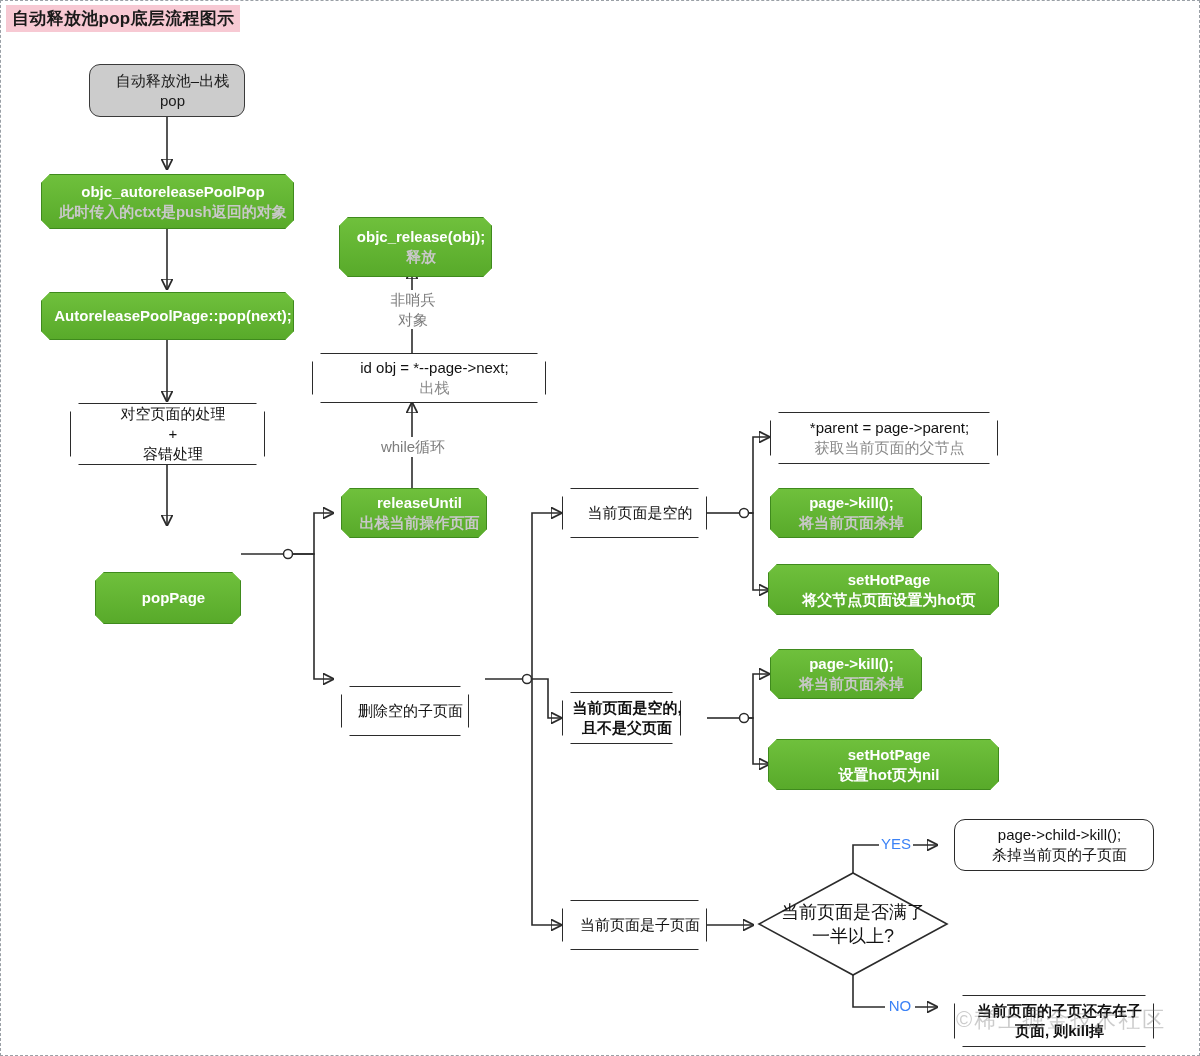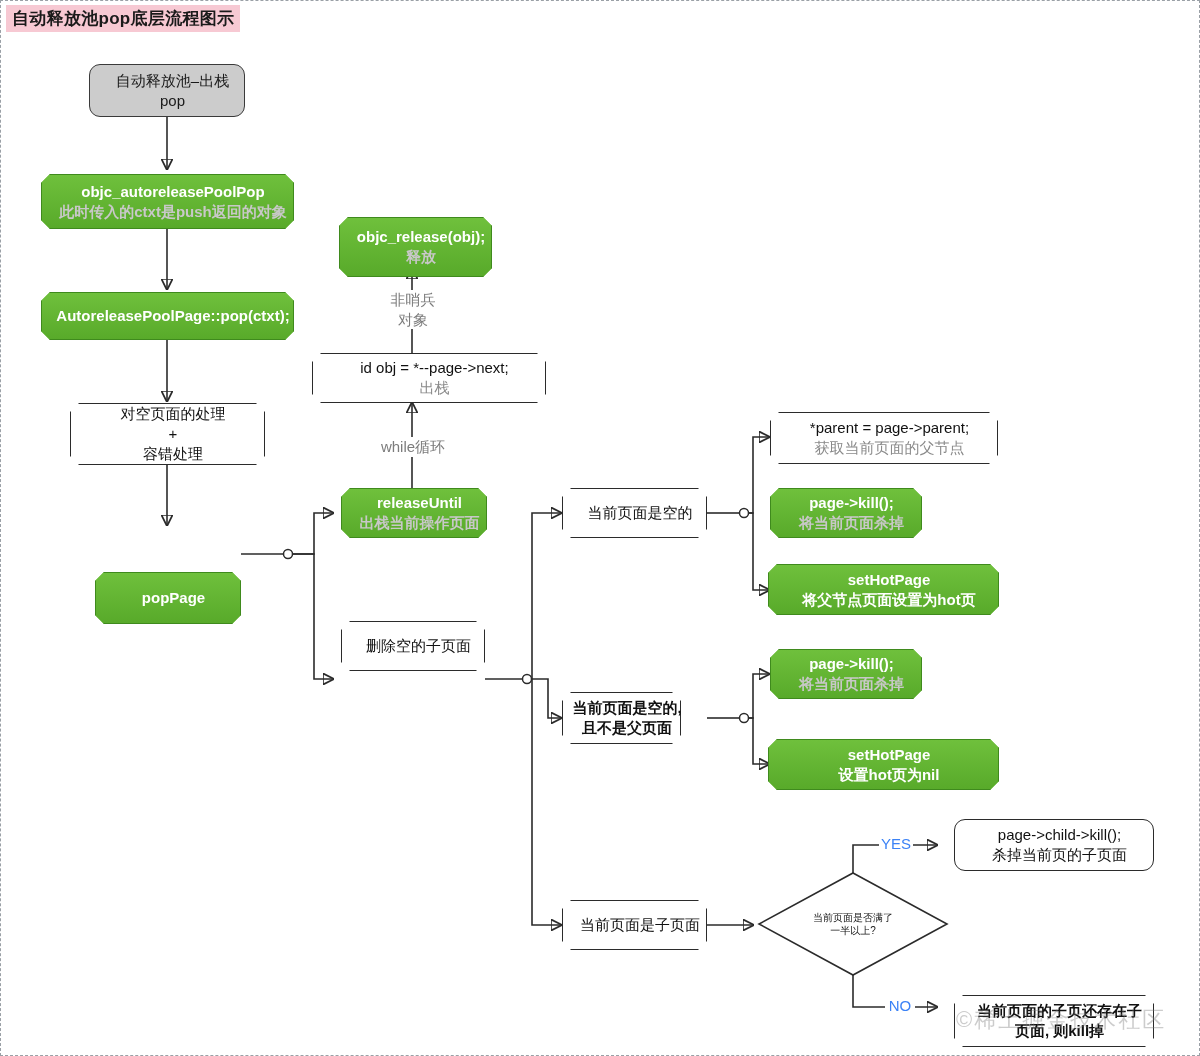--- a/index.html
+++ b/index.html
@@ -102,21 +102,21 @@
     inset: 0;
   }
   .diamond .dtext {
     position: absolute;
     inset: 0;
     display: flex;
     flex-direction: column;
     align-items: center;
     justify-content: center;
     text-align: left;
-    font-size: 10px;
+    font-size: 18px;
     color: #111111;
     line-height: 1.35;
     white-space: nowrap;
   }
 
   
   svg#wires {
     position: absolute;
     left: 0; top: 0;
     width: 1200px; height: 1056px;
@@ -208,21 +208,21 @@
     <div class="l1">自动释放池–出栈</div>
     <div class="l2">pop</div>
   </div>
 
   <div class="node n-green cut" style="left:40px; top:173px; width:253px; height:55px;">
     <div class="l1">objc_autoreleasePoolPop</div>
     <div class="l2">此时传入的ctxt是push返回的对象</div>
   </div>
 
   <div class="node n-green cut" style="left:40px; top:291px; width:253px; height:48px;">
-    <div class="l1">AutoreleasePoolPage::pop(ctxt);</div>
+    <div class="l1">AutoreleasePoolPage::pop(next);</div>
   </div>
 
   <div class="node n-white cut" style="left:69px; top:402px; width:195px; height:62px;">
     <div class="l1">对空页面的处理</div>
     <div class="l1">+</div>
     <div class="l1">容错处理</div>
   </div>
 
   <div class="node n-green cut" style="left:94px; top:527px; width:146px; height:52px;margin-top:44px;">
     <div class="l1">popPage</div>
@@ -236,21 +236,21 @@
   <div class="node n-white cut" style="left:311px; top:352px; width:234px; height:50px;">
     <div class="l1">id obj = *--page-&gt;next;</div>
     <div class="l2">出栈</div>
   </div>
 
   <div class="node n-green cut" style="left:340px; top:487px; width:146px; height:50px;">
     <div class="l1">releaseUntil</div>
     <div class="l2">出栈当前操作页面</div>
   </div>
 
-  <div class="node n-white cut" style="left:340px; top:620px; width:144px; height:50px;">
+  <div class="node n-white cut" style="left:340px; top:685px; width:128px; height:50px;">
     <div class="l1">删除空的子页面</div>
   </div>
 
   <div class="node n-white cut" style="left:561px; top:487px; width:145px; height:50px;">
     <div class="l1">当前页面是空的</div>
   </div>
 
   <div class="node n-white cut" style="left:769px; top:411px; width:228px; height:52px;">
     <div class="l1">*parent = page-&gt;parent;</div>
     <div class="l2">获取当前页面的父节点</div>

